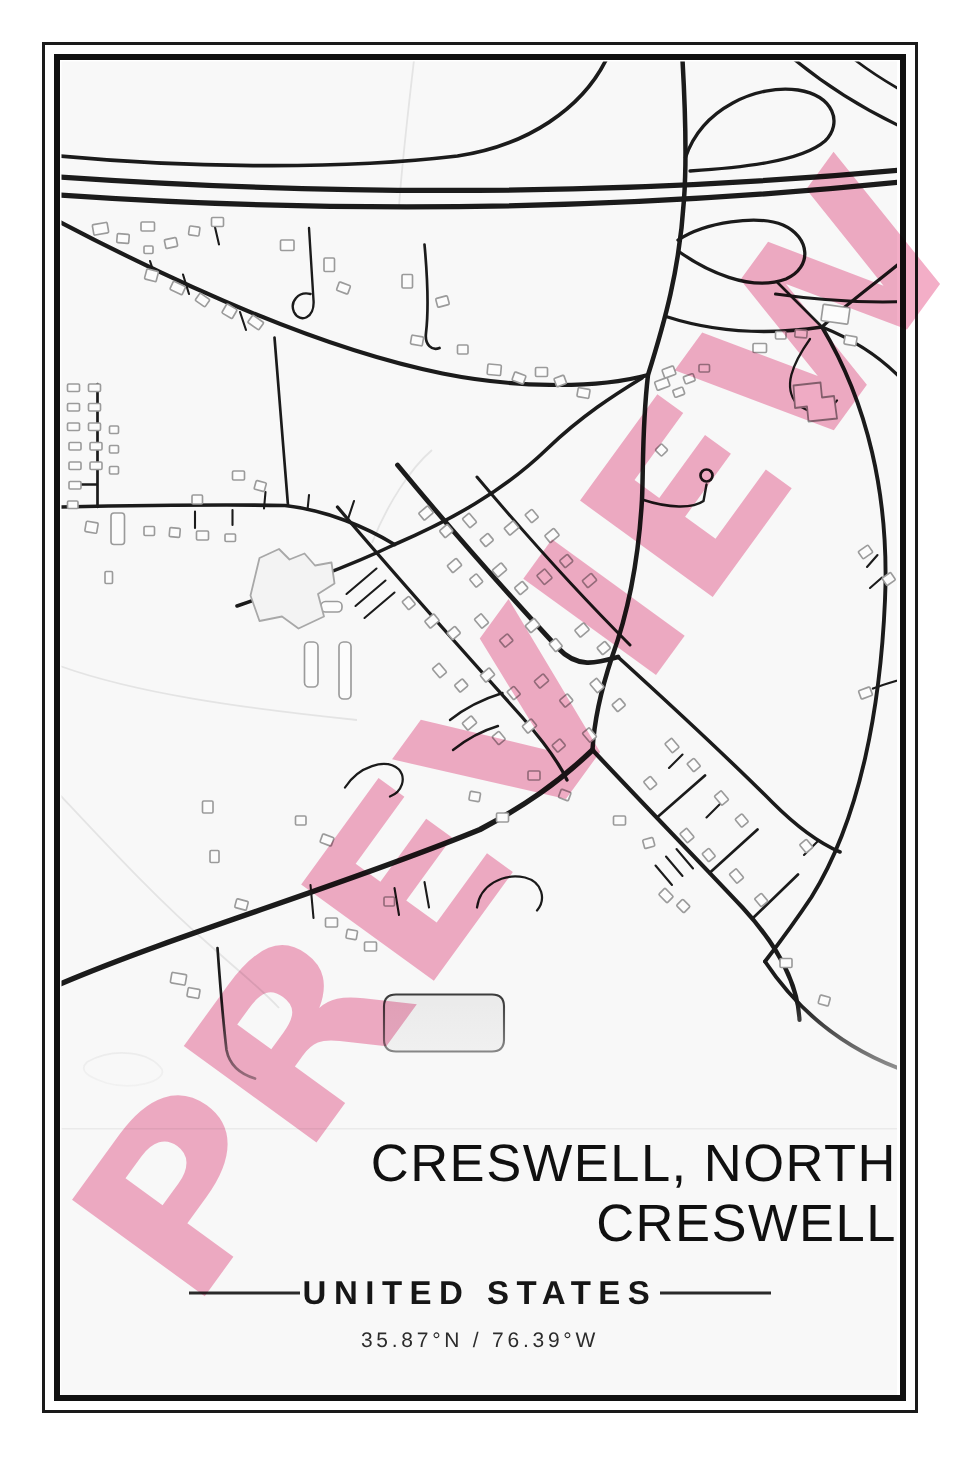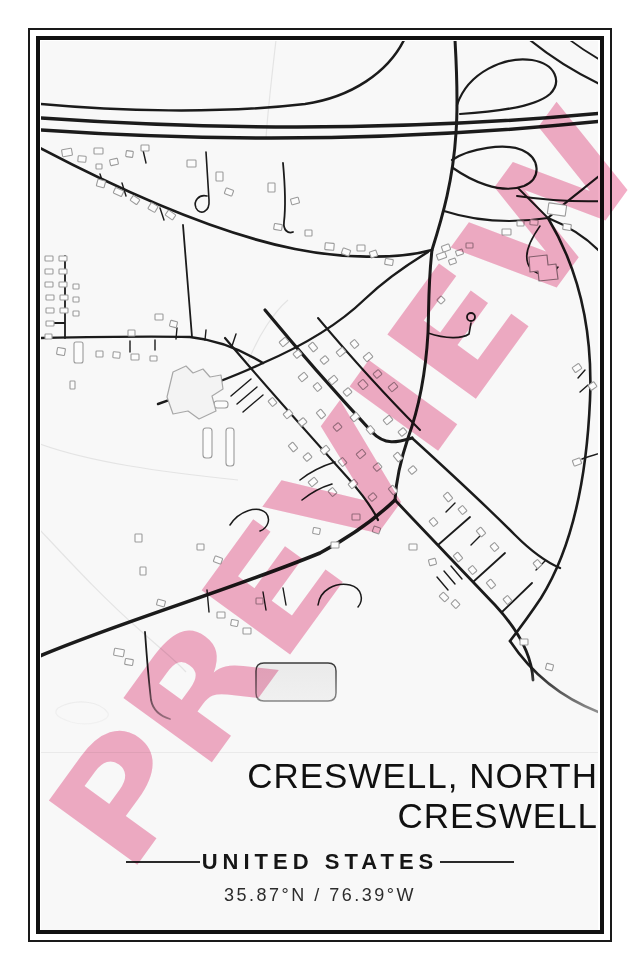--- a/index.html
+++ b/index.html
@@ -9,21 +9,21 @@
   #map-svg{position:absolute;left:0;top:0;z-index:1;}
   .frame-outer{position:absolute;left:28px;top:28px;width:584px;height:914px;
     border:2px solid #1a1a1a;box-sizing:border-box;z-index:2;pointer-events:none;}
   .frame-inner{position:absolute;left:36px;top:36px;width:568px;height:898px;
     border:4px solid #111111;box-sizing:border-box;z-index:2;pointer-events:none;}
   .caption{position:absolute;left:42px;right:42px;top:756px;z-index:3;text-align:center;color:#101010;}
   .title-line{font-size:35px;font-weight:400;letter-spacing:1px;line-height:40px;white-space:nowrap;text-align:right;}
   .subtitle-row{margin-top:13px;display:flex;align-items:center;justify-content:center;gap:2px;}
   .rule{display:inline-block;width:74px;height:2.5px;background:#2a2a2a;}
   .subtitle{font-size:22px;font-weight:700;letter-spacing:5px;white-space:nowrap;color:#161616;}
-  .coords{margin-top:10px;font-size:18px;font-weight:400;letter-spacing:2.5px;color:#2c2c2c;}
+  .coords{margin-top:10px;font-size:14px;font-weight:400;letter-spacing:2.5px;color:#2c2c2c;}
   #wm-svg{position:absolute;left:0;top:0;z-index:5;mix-blend-mode:multiply;pointer-events:none;}
   #wm-text{font-family:"DejaVu Sans",sans-serif;font-weight:700;}
 </style>
 </head>
 <body>
 
 <div class="poster">
 
   <svg id="map-svg" width="640" height="972" viewBox="0 0 640 972">
       <defs>

